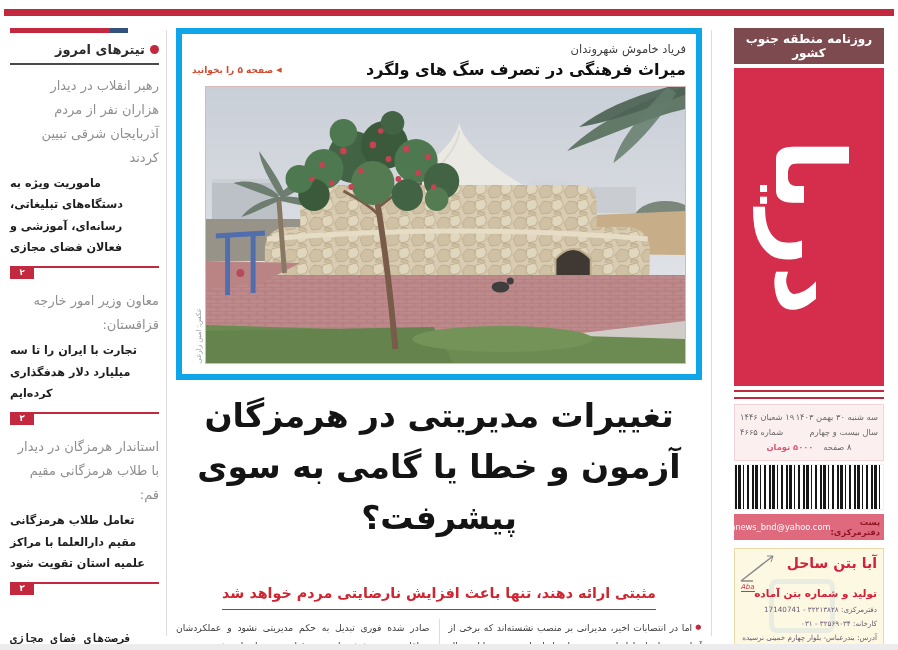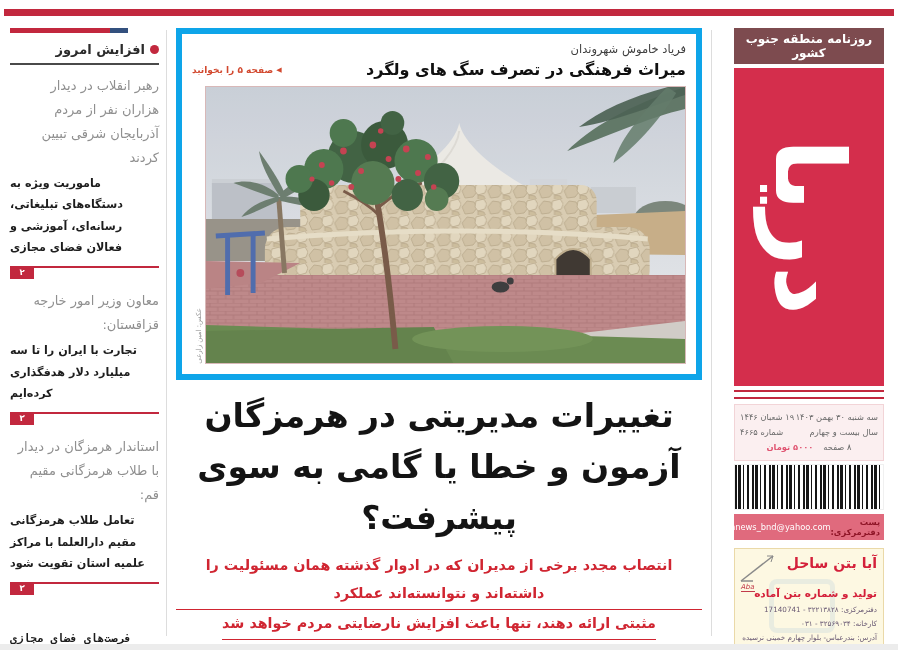--- a/index.html
+++ b/index.html
@@ -129,21 +129,21 @@
     </div>
   </div>
 </div>
 
 <div class="sidebar">
   <div class="side-topline">
       <span class="blue"></span>
     </div>
   <div class="side-header">
     <span class="red-dot"></span>
-    <span>افزایش امروز</span>
+    <span>تیترهای امروز</span>
   </div>
 
   <div class="side-item">
     <div class="side-kicker">رهبر انقلاب در دیدار هزاران نفر از مردم آذربایجان شرقی تبیین کردند</div>
     <div class="side-title">ماموریت ویژه به دستگاه‌های تبلیغاتی، رسانه‌ای، آموزشی و فعالان فضای مجازی</div>
     <div class="side-sep">
       <span class="side-page">۲</span>
     </div>
   </div>
 
@@ -308,21 +308,21 @@
       </div>
     </div>
   </div>
 
   <div class="lead-h">
     <div class="line">تغییرات مدیریتی در هرمزگان</div>
     <div class="line">آزمون و خطا یا گامی به سوی پیشرفت؟</div>
   </div>
 
   <div class="lead-sub">
-    <span class="uline">انتصاب مجدد برخی از مدیران که در ادوار گذشته همان مسئولیت را داشته‌اند و نتوانسته‌اند عملکرد</span><br>
+    <br>
     <span class="uline">مثبتی ارائه دهند، تنها باعث افزایش نارضایتی مردم خواهد شد</span>
   </div>
 
   <div class="lead-body">
     <div class="bcol bcol-r">
       <span class="bullet">●</span><span>اما در انتصابات اخیر، مدیرانی بر منصب نشسته‌اند که برخی از آنها حتی توان ارتباط با مردم و رسانه‌ها را ندارند و در مقابل سوال خبرنگاران برآشفته می‌شوند و توان پاسخگویی هم ندارند. انتظار می‌رود حکم سرپرستی</span>
     </div>
     <div class="bcol bcol-l">
       <span>صادر شده فوری تبدیل به حکم مدیریتی نشود و عملکردشان حداقل به مدت شش ماه در مسئولیت جدید ارزیابی شده و سپس تصمیم نهایی اتخاذ شود.</span>
       

